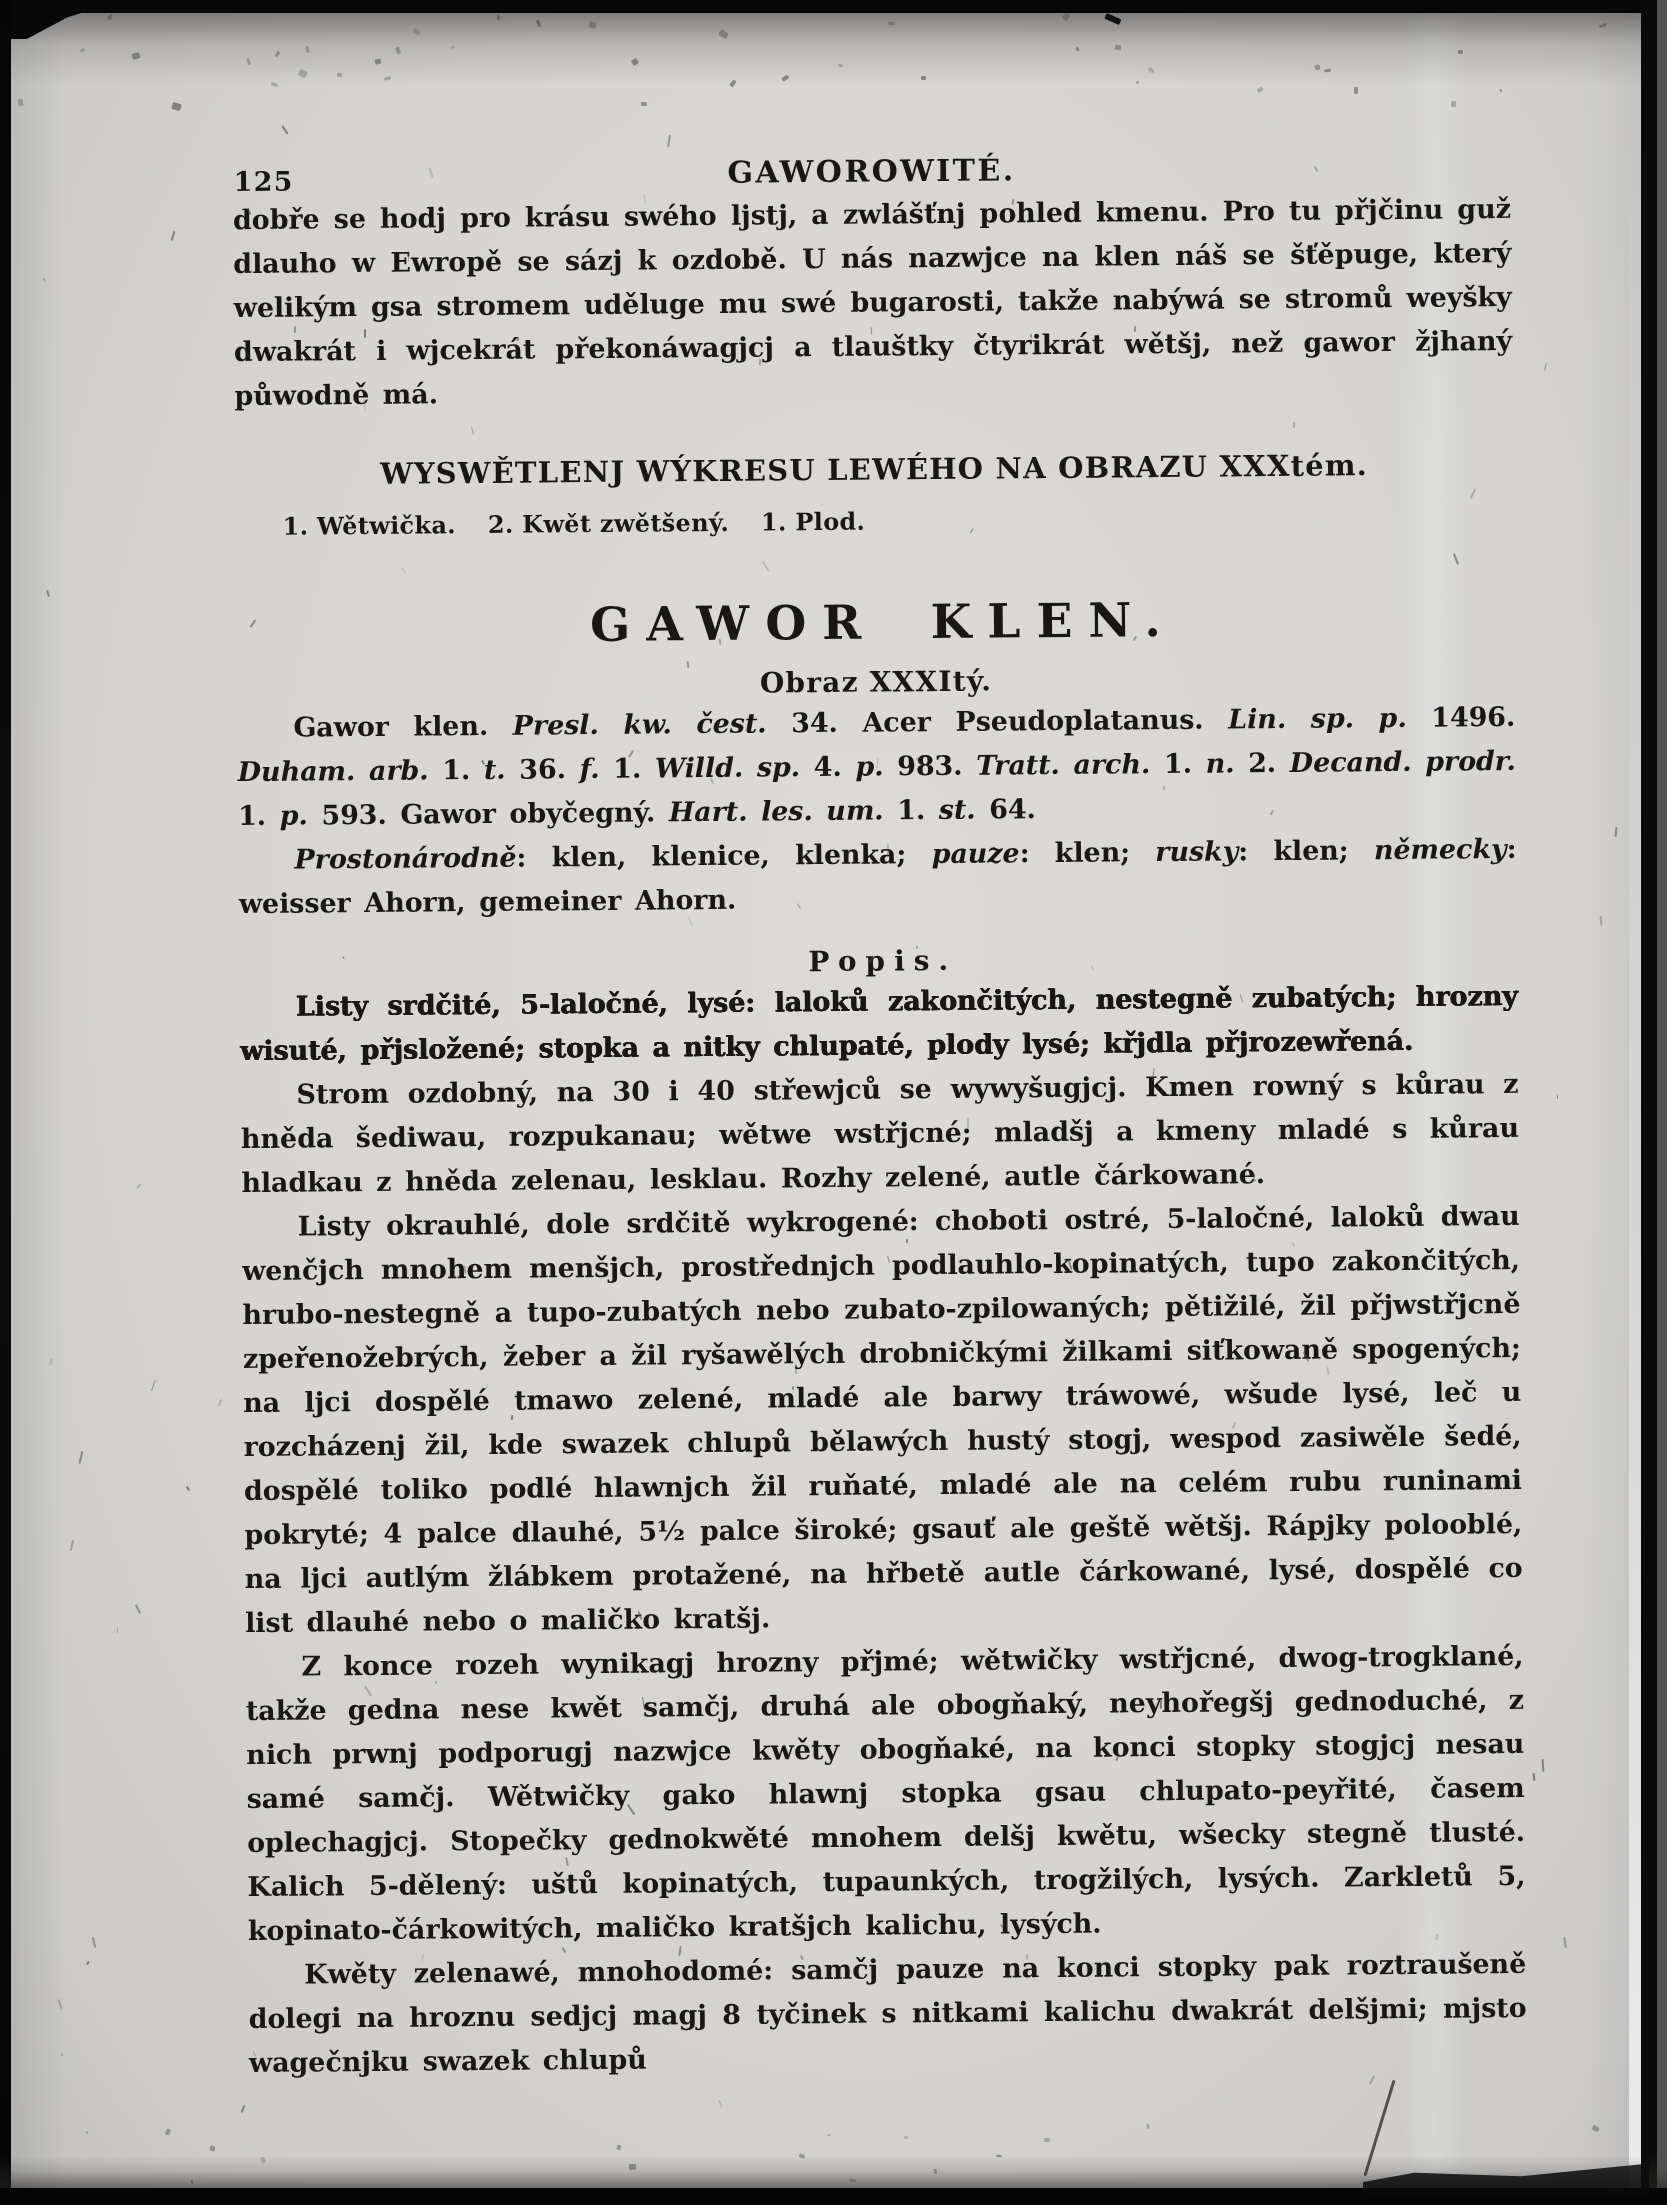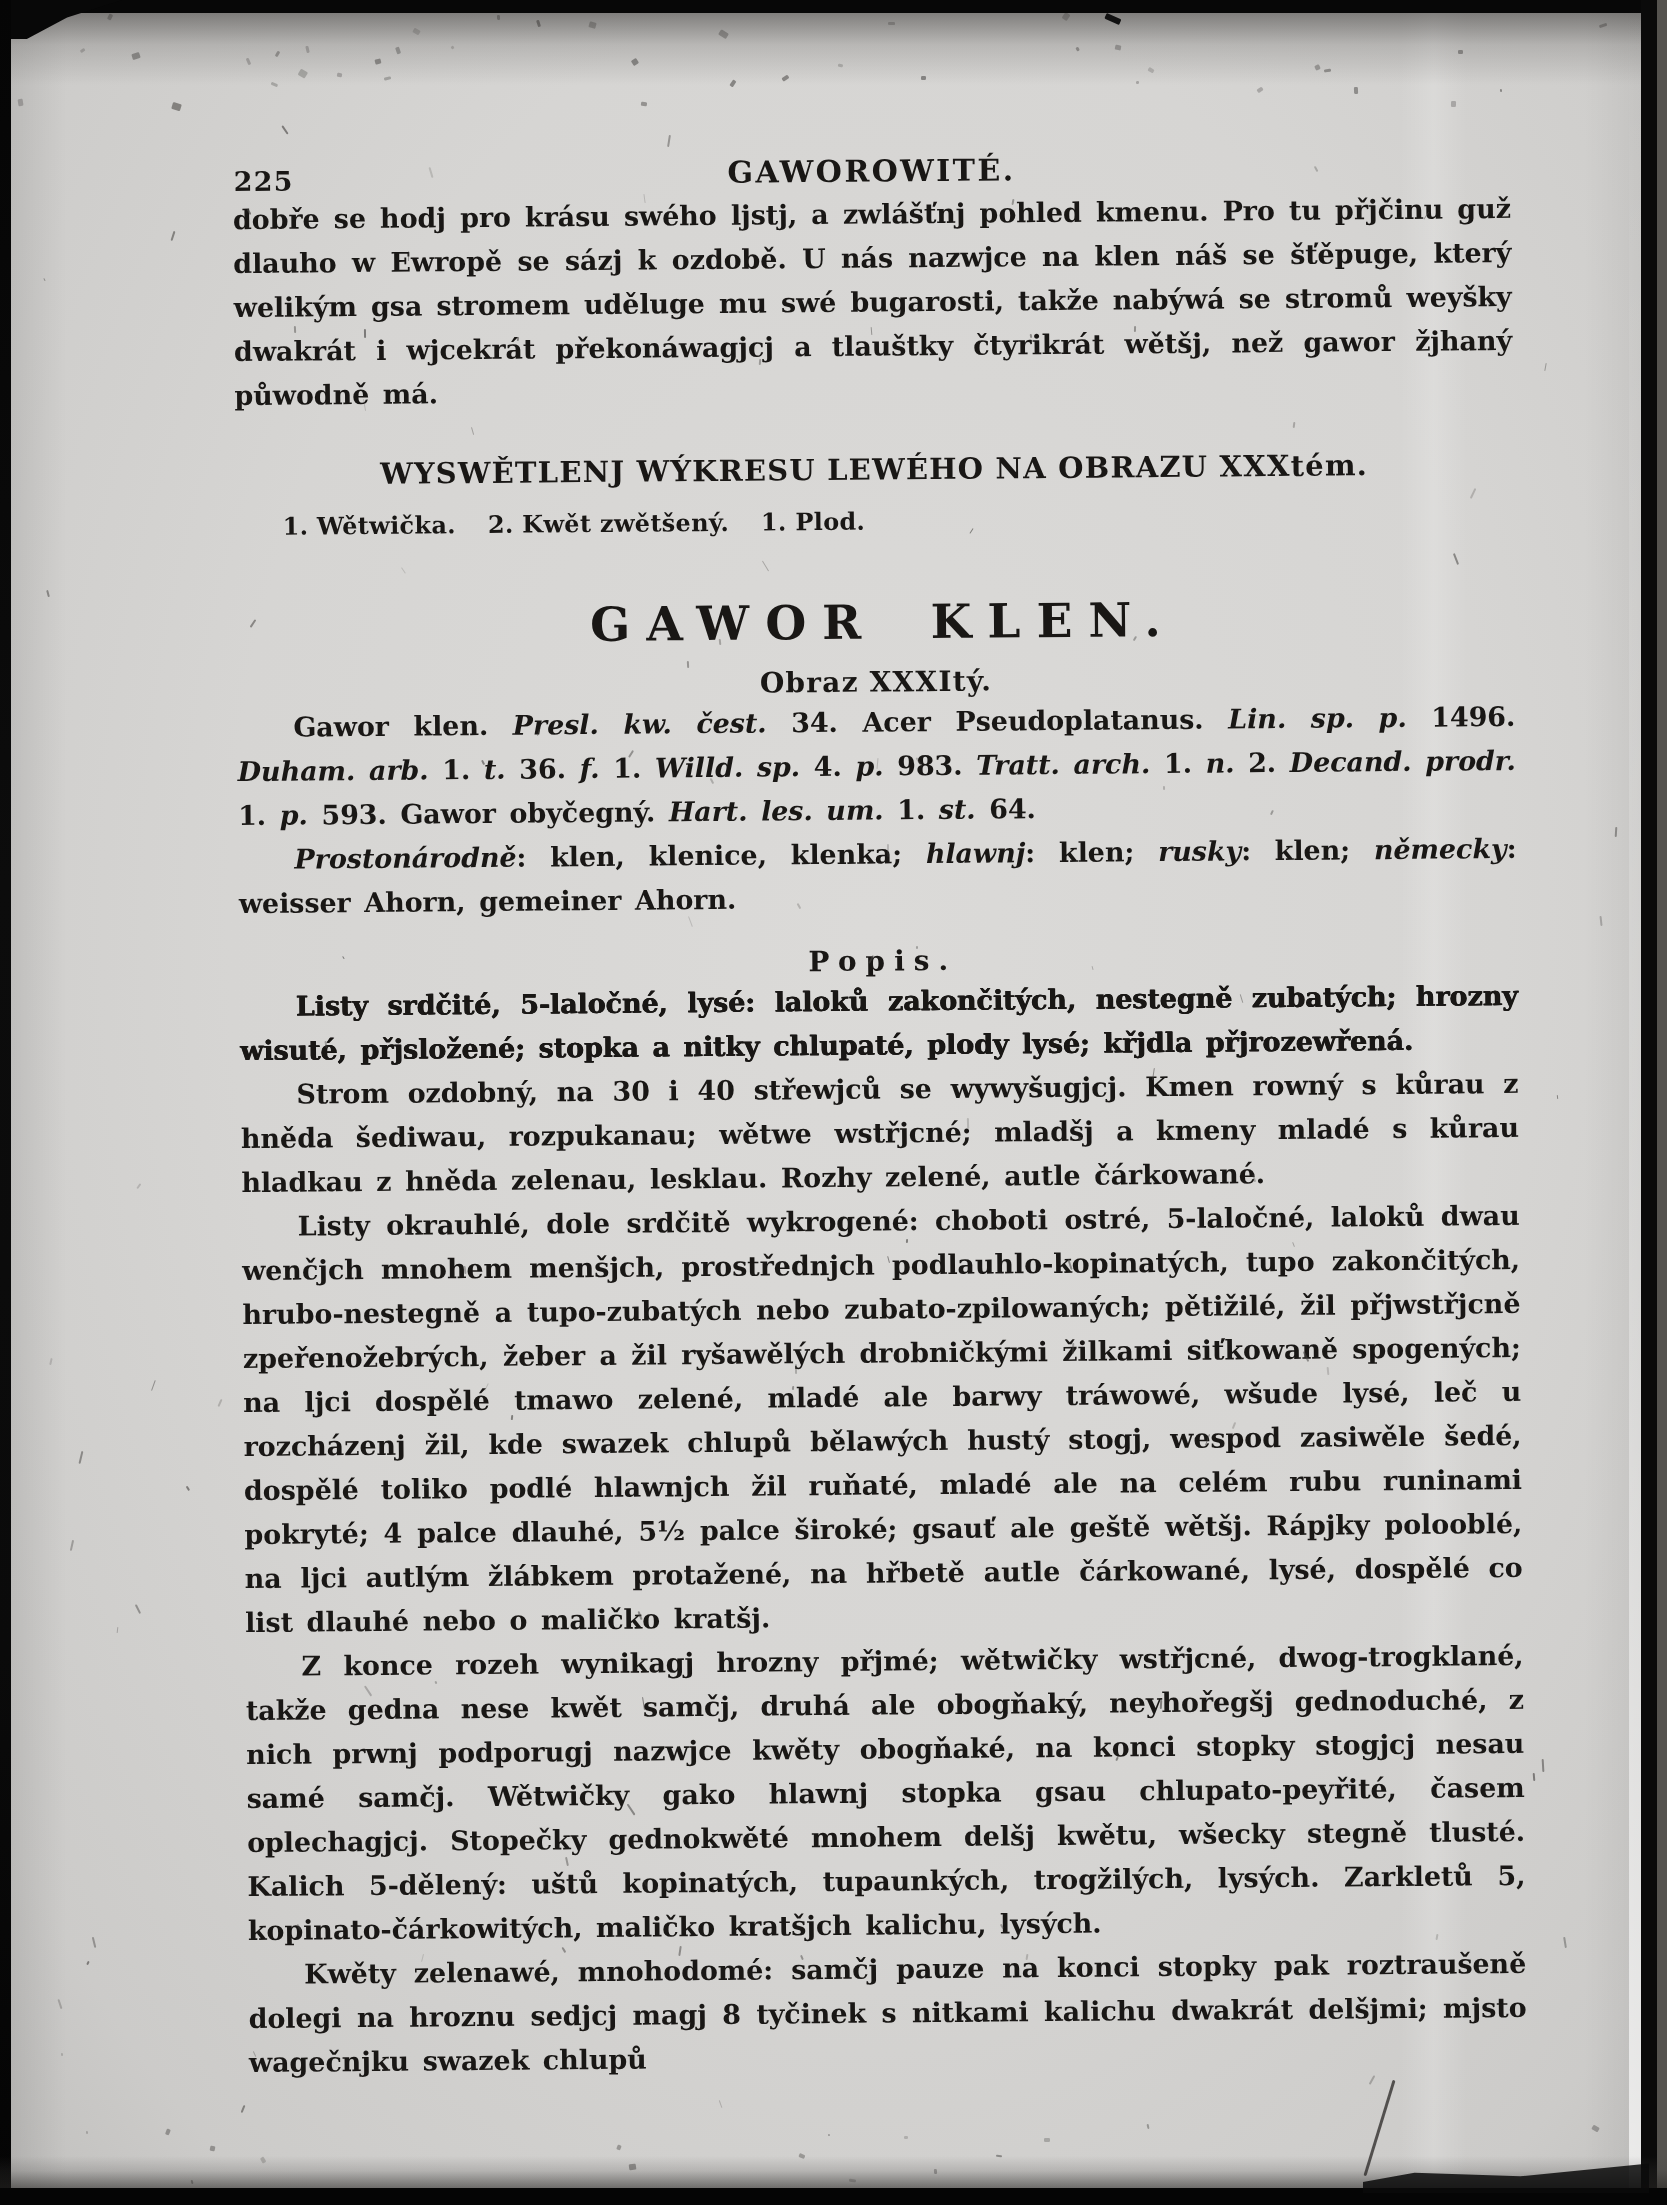--- a/index.html
+++ b/index.html
@@ -80,41 +80,41 @@
   .descr-first{margin-top:23px;}
 </style>
 </head>
 <body>
 
 <div class="page">
 
   <div class="content">
 
     <div class="header-row">
-      <span class="pagenum">225</span>
+      <span class="pagenum">125</span>
       <span class="running-title">GAWOROWITÉ.</span>
     </div>
 
     <p class="body"><span>dobře se hodj pro krásu swého ljstj, a zwlášťnj pohled kmenu.  Pro tu přjčinu guž dlauho w Ewropě se sázj k ozdobě.  U nás nazwjce na klen náš se šťěpuge, který welikým gsa stromem uděluge mu swé bugarosti, takže nabýwá se stromů weyšky dwakrát i wjcekrát překonáwagjcj a tlauštky čtyrikrát wětšj, než gawor žjhaný půwodně má.</span></p>
 
     <h3 class="exp-heading">WYSWĚTLENJ WÝKRESU LEWÉHO NA OBRAZU XXXtém.</h3>
 
     <div class="fig-items">
       <span>1. Wětwička.</span>
       <span>2. Kwět zwětšený.</span>
       <span>1. Plod.</span>
     </div>
 
     <h1 class="species-title">GAWOR KLEN.</h1>
 
     <h2 class="plate-subtitle">Obraz XXXItý.</h2>
 
     <p class="body indent synonymy"><span>Gawor klen.  </span><span class="it">Presl. kw. čest.</span><span> 34.  Acer Pseudoplatanus.  </span><span class="it">Lin. sp. p.</span><span> 1496.  </span><span class="it">Duham. arb.</span><span> 1. </span><span class="it">t.</span><span> 36. </span><span class="it">f.</span><span> 1.  </span><span class="it">Willd. sp.</span><span> 4. </span><span class="it">p.</span><span> 983.  </span><span class="it">Tratt. arch.</span><span> 1. </span><span class="it">n.</span><span> 2.  </span><span class="it">Decand. prodr.</span><span> 1. </span><span class="it">p.</span><span> 593.  Gawor obyčegný.  </span><span class="it">Hart. les. um.</span><span> 1. </span><span class="it">st.</span><span> 64.</span></p>
 
-    <p class="body indent vernacular"><span class="it">Prostonárodně</span><span>: klen, klenice, klenka; </span><span class="it">hlawnj</span><span>: klen; </span><span class="it">rusky</span><span>: klen; </span><span class="it">německy</span><span>: weisser Ahorn, gemeiner Ahorn.</span></p>
+    <p class="body indent vernacular"><span class="it">Prostonárodně</span><span>: klen, klenice, klenka; </span><span class="it">pauze</span><span>: klen; </span><span class="it">rusky</span><span>: klen; </span><span class="it">německy</span><span>: weisser Ahorn, gemeiner Ahorn.</span></p>
 
     <h3 class="popis-heading">Popis.</h3>
 
     <p class="body indent heavy descr-first"><span>Listy srdčité, 5-laločné, lysé: laloků zakončitých, nestegně zubatých; hrozny wisuté, přjsložené; stopka a nitky chlupaté, plody lysé; křjdla přjrozewřená.</span></p>
     <p class="body indent"><span>Strom ozdobný, na 30 i 40 střewjců se wywyšugjcj.  Kmen rowný s kůrau z hněda šediwau, rozpukanau; wětwe wstřjcné; mladšj a kmeny mladé s kůrau hladkau z hněda zelenau, lesklau.  Rozhy zelené, autle čárkowané.</span></p>
     <p class="body indent"><span>Listy okrauhlé, dole srdčitě wykrogené: choboti ostré, 5-laločné, laloků dwau wenčjch mnohem menšjch, prostřednjch podlauhlo-kopinatých, tupo zakončitých, hrubo-nestegně a tupo-zubatých nebo zubato-zpilowaných; pětižilé, žil přjwstřjcně zpeřenožebrých, žeber a žil ryšawělých drobničkými žilkami siťkowaně spogených; na ljci dospělé tmawo zelené, mladé ale barwy tráwowé, wšude lysé, leč u rozcházenj žil, kde swazek chlupů bělawých hustý stogj, wespod zasiwěle šedé, dospělé toliko podlé hlawnjch žil ruňaté, mladé ale na celém rubu runinami pokryté; 4 palce dlauhé, 5½ palce široké; gsauť ale geště wětšj.  Rápjky polooblé, na ljci autlým žlábkem protažené, na hřbetě autle čárkowané, lysé, dospělé co list dlauhé nebo o maličko kratšj.</span></p>
     <p class="body indent"><span>Z konce rozeh wynikagj hrozny přjmé; wětwičky wstřjcné, dwog-trogklané, takže gedna nese kwět samčj, druhá ale obogňaký, neyhořegšj gednoduché, z nich prwnj podporugj nazwjce kwěty obogňaké, na konci stopky stogjcj nesau samé samčj.  Wětwičky gako hlawnj stopka gsau chlupato-peyřité, časem oplechagjcj.  Stopečky gednokwěté mnohem delšj kwětu, wšecky stegně tlusté.  Kalich 5-dělený: uštů kopinatých, tupaunkých, trogžilých, lysých.  Zarkletů 5, kopinato-čárkowitých, maličko kratšjch kalichu, lysých.</span></p>
     <p class="body indent"><span>Kwěty zelenawé, mnohodomé: samčj pauze na konci stopky pak roztraušeně dolegi na hroznu sedjcj magj 8 tyčinek s nitkami kalichu dwakrát delšjmi; mjsto wagečnjku swazek chlupů</span></p>
 
   </div>

